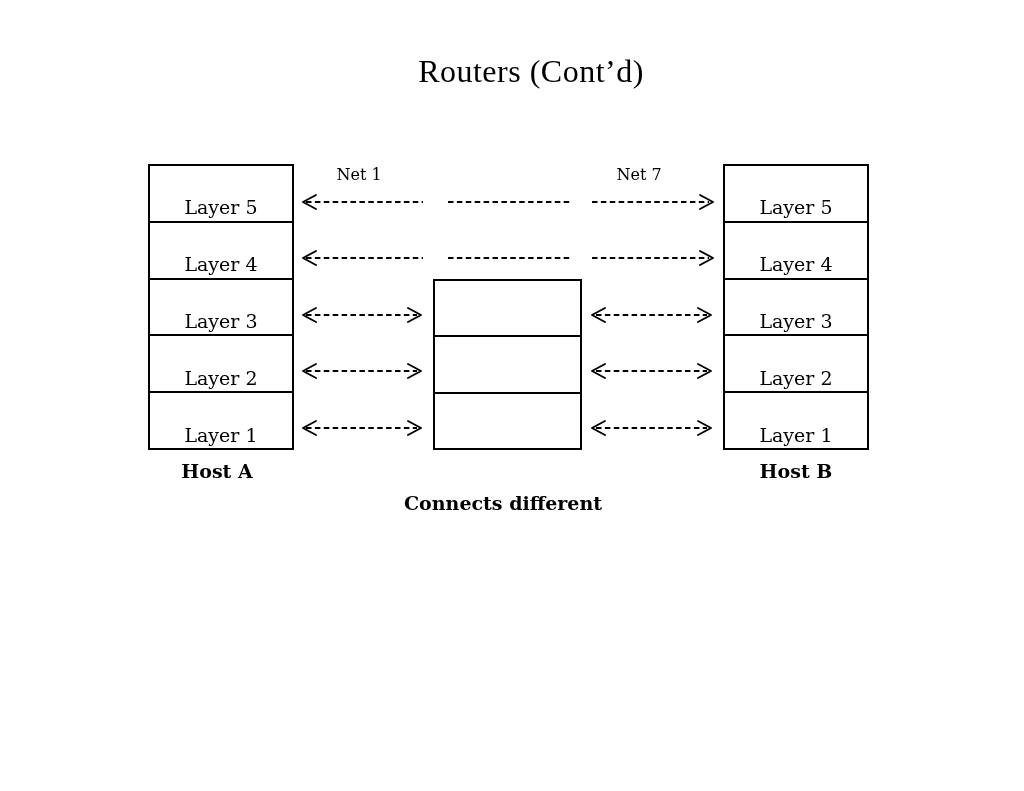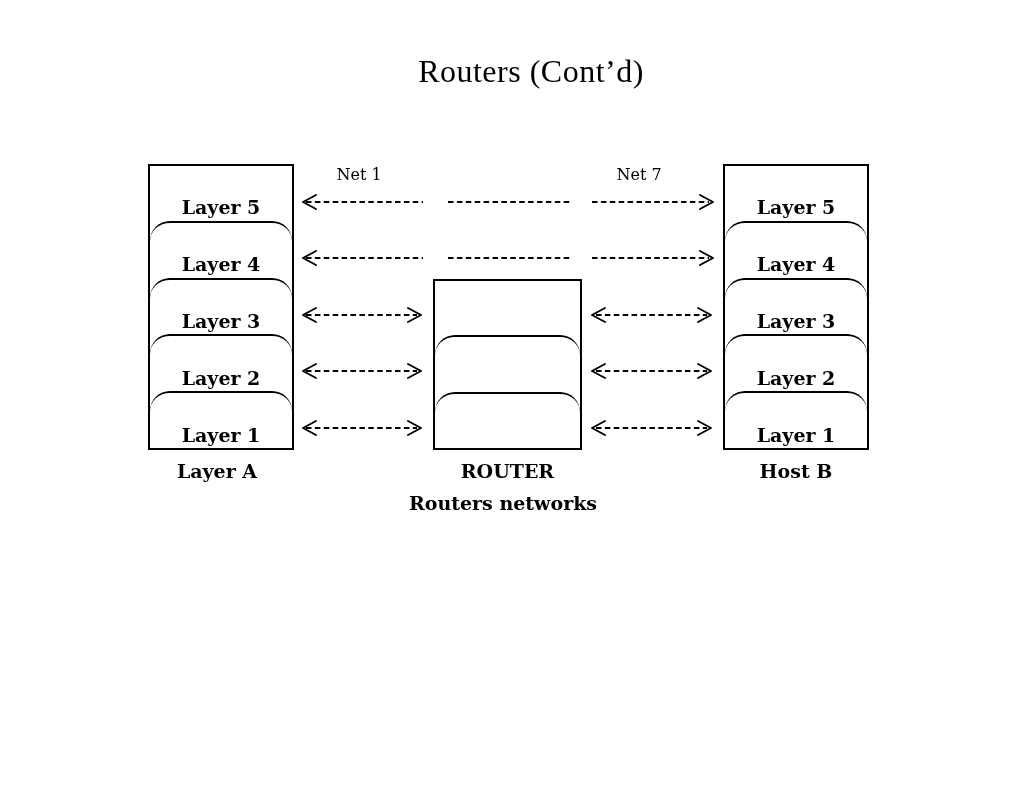--- a/index.html
+++ b/index.html
@@ -29,23 +29,22 @@
     position: absolute;
     border: 2px solid var(--ink);
     display: flex; flex-direction: column;
     background: var(--bg);
   }
   .stack .cell {
     flex: 1 1 0;
     display: flex; align-items: center; justify-content: center;
     padding-top: 28px;
     font-size: 19px;
-    font-weight: bold;
   }
-  .stack .cell + .cell { border-top: 2px solid var(--ink); border-radius: 20px; }
+  .stack .cell + .cell { border-top: 2px solid var(--ink); }
 
   .host-a { left: 148px; top: 164px; width: 146px; height: 286px; }
   .host-b { left: 723px; top: 164px; width: 146px; height: 286px; }
   .router-stack { left: 433px; top: 279px; width: 149px; height: 171px; }
 
   .net-label {
     position: absolute; top: 163px; width: 120px;
     text-align: center; font-size: 16px; line-height: 24px;
   }
   .net1 { left: 299px; }
@@ -106,26 +105,25 @@
     <div class="cell">Layer 5</div>
     <div class="cell">Layer 4</div>
     <div class="cell">Layer 3</div>
     <div class="cell">Layer 2</div>
     <div class="cell">Layer 1</div>
   </div>
 
   <div class="net-label net1">Net 1</div>
   <div class="net-label net2">Net 7</div>
 
-  <div class="stack-label host-a-label">Layer A</div>
-  <div class="stack-label router-label">ROUTER</div>
+  <div class="stack-label host-a-label">Host A</div>
   <div class="stack-label host-b-label">Host B</div>
 
   <div class="caption">
-    <div>Routers networks</div>
+    <div>Connects different</div>
   </div>
 
   <svg class="arrows" width="1024" height="791" viewBox="0 0 1024 791" aria-hidden="true">
 
     <g>
       <polyline points="316,195 303,202 316,209"></polyline>
       <line x1="306" y1="202" x2="423" y2="202"></line>
     </g>
     <g>
       <line x1="448" y1="202" x2="570" y2="202"></line>

